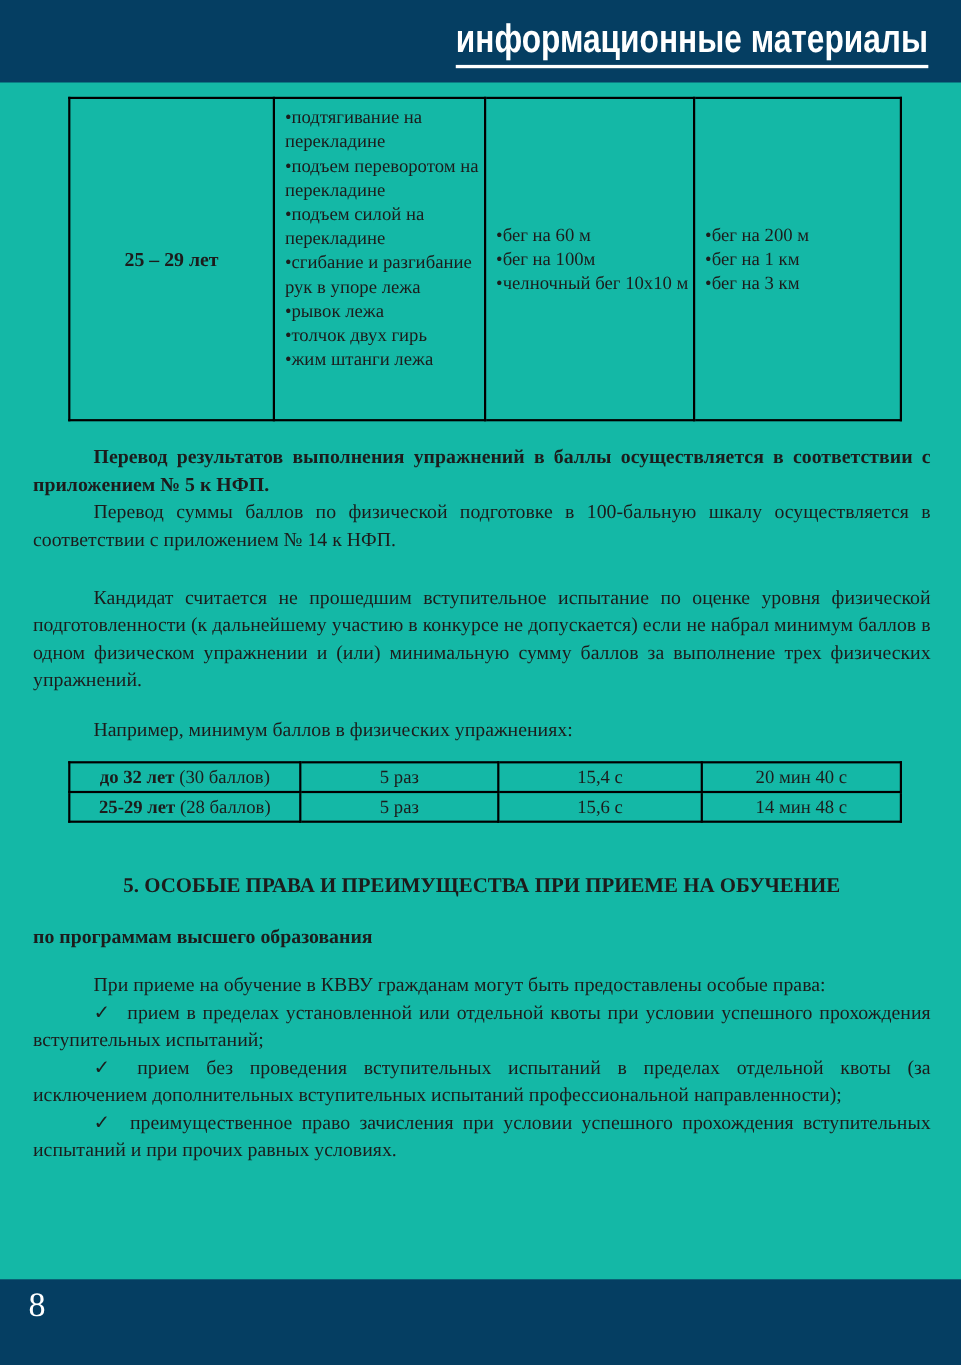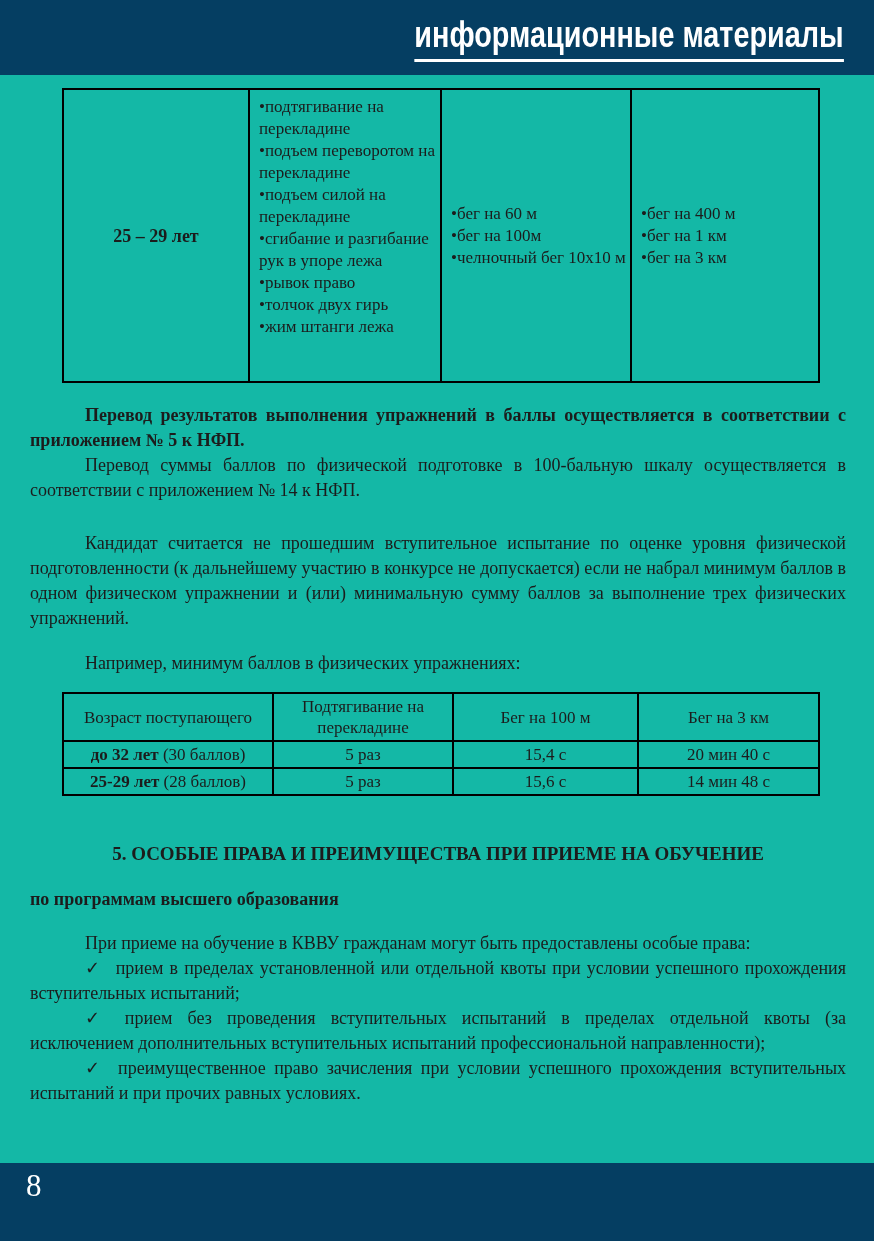--- a/index.html
+++ b/index.html
@@ -158,35 +158,35 @@
       </colgroup>
       <tbody>
           <tr>
         <td class="age-cell">25 – 29 лет</td>
         <td class="ex-cell">
           <ul class="ex-list">
             <li>подтягивание на перекладине</li>
             <li>подъем переворотом на перекладине</li>
             <li>подъем силой на перекладине</li>
             <li>сгибание и разгибание рук в упоре лежа</li>
-            <li>рывок право</li>
+            <li>рывок лежа</li>
             <li>толчок двух гирь</li>
             <li>жим штанги лежа</li>
           </ul>
         </td>
         <td>
           <ul class="ex-list">
             <li>бег на 60 м</li>
             <li>бег на 100м</li>
             <li>челночный бег 10х10 м</li>
           </ul>
         </td>
         <td>
           <ul class="ex-list">
-            <li>бег на 400 м</li>
+            <li>бег на 200 м</li>
             <li>бег на 1 км</li>
             <li>бег на 3 км</li>
           </ul>
         </td>
       </tr>
     </tbody>
       </table>
 
     <p class="para first-para">Перевод результатов выполнения упражнений в баллы осуществляется в соответствии с приложением № 5 к НФП.</p>
     <p class="para">Перевод суммы баллов по физической подготовке в 100-бальную шкалу осуществляется в соответствии с приложением № 14 к НФП.</p>
@@ -194,26 +194,20 @@
     <p class="para mt-med">Например, минимум баллов в физических упражнениях:</p>
 
     <table class="min-table">
       <colgroup>
         <col style="width:210px">
           <col style="width:180px">
           <col style="width:185px">
           <col style="width:181px">
       </colgroup>
       <tbody>
-          <tr>
-        <th>Возраст поступающего</th>
-        <th>Подтягивание на перекладине</th>
-        <th>Бег на 100 м</th>
-        <th>Бег на 3 км</th>
-      </tr>
       <tr>
         <td><span class="bold">до 32 лет</span><span> (30 баллов)</span></td>
         <td>5 раз</td>
         <td>15,4 с</td>
         <td>20 мин 40 с</td>
       </tr>
       <tr>
         <td><span class="bold">25-29 лет</span><span> (28 баллов)</span></td>
         <td>5 раз</td>
         <td>15,6 с</td>

